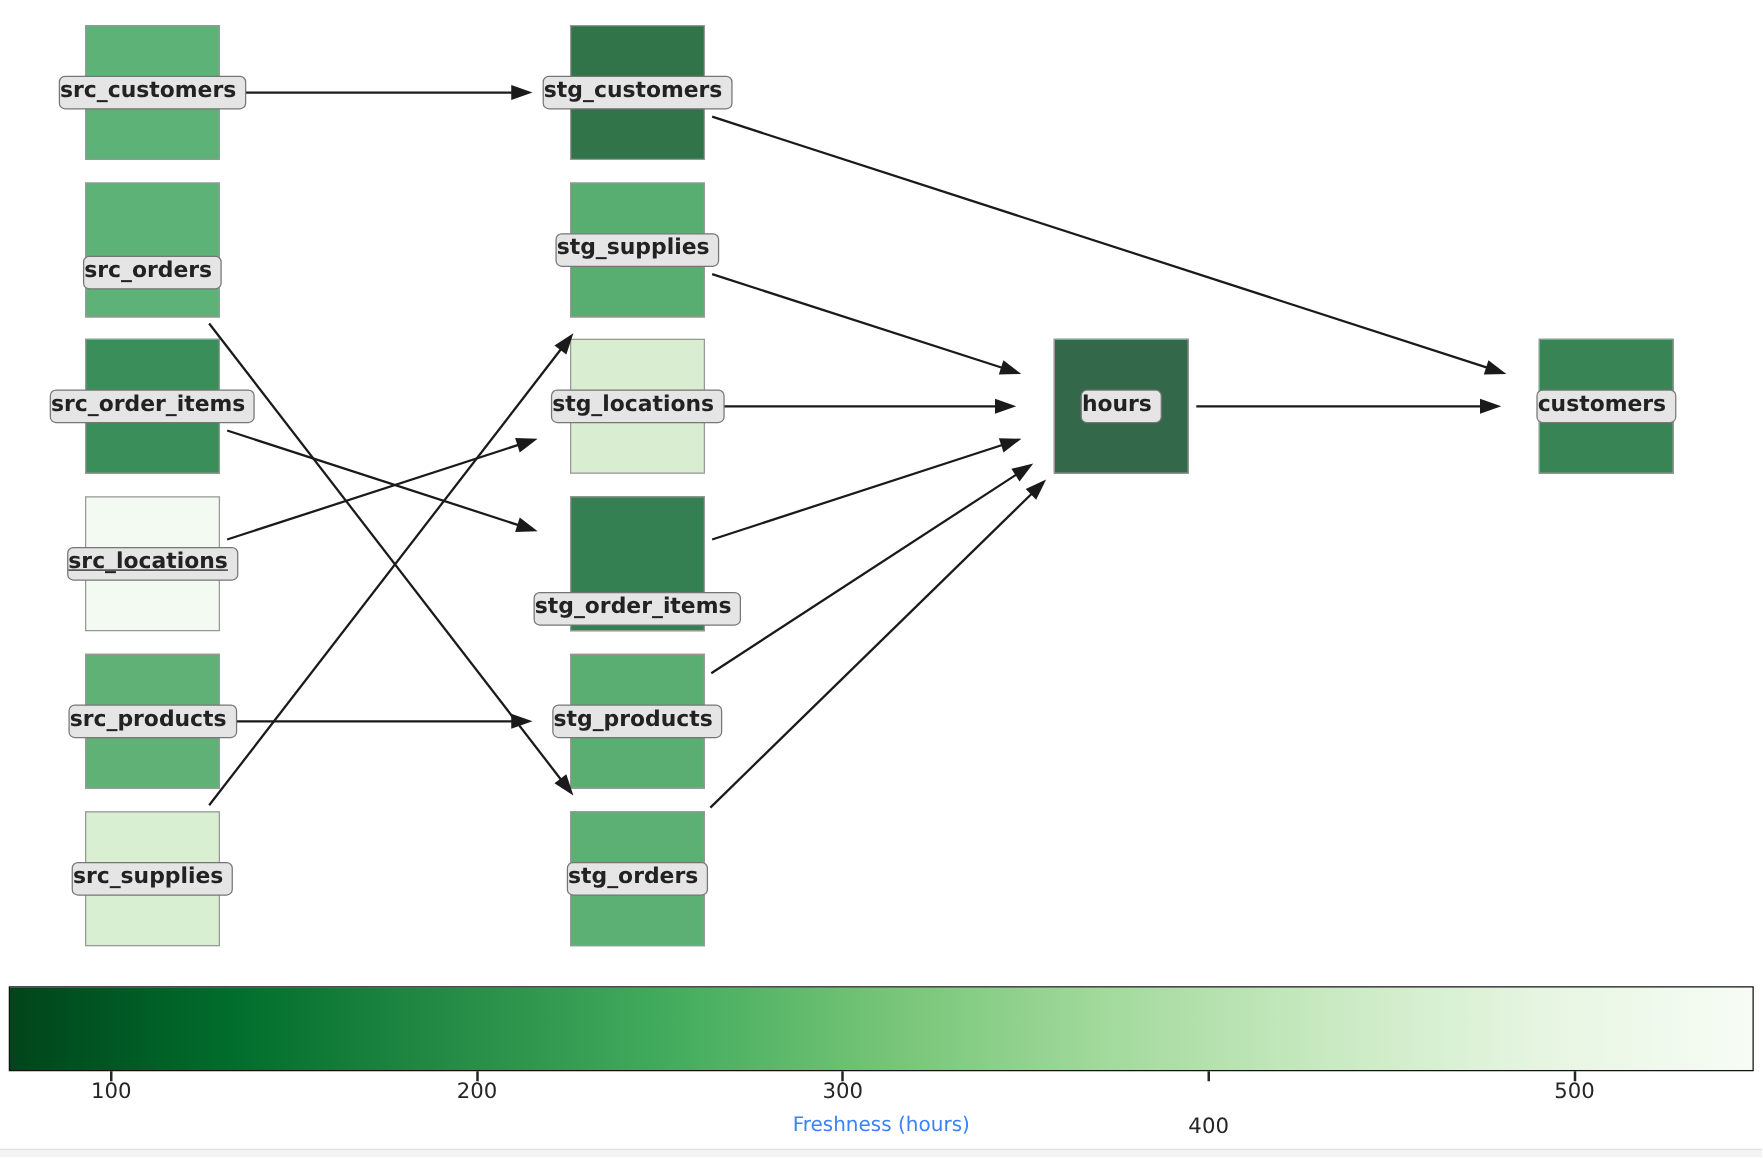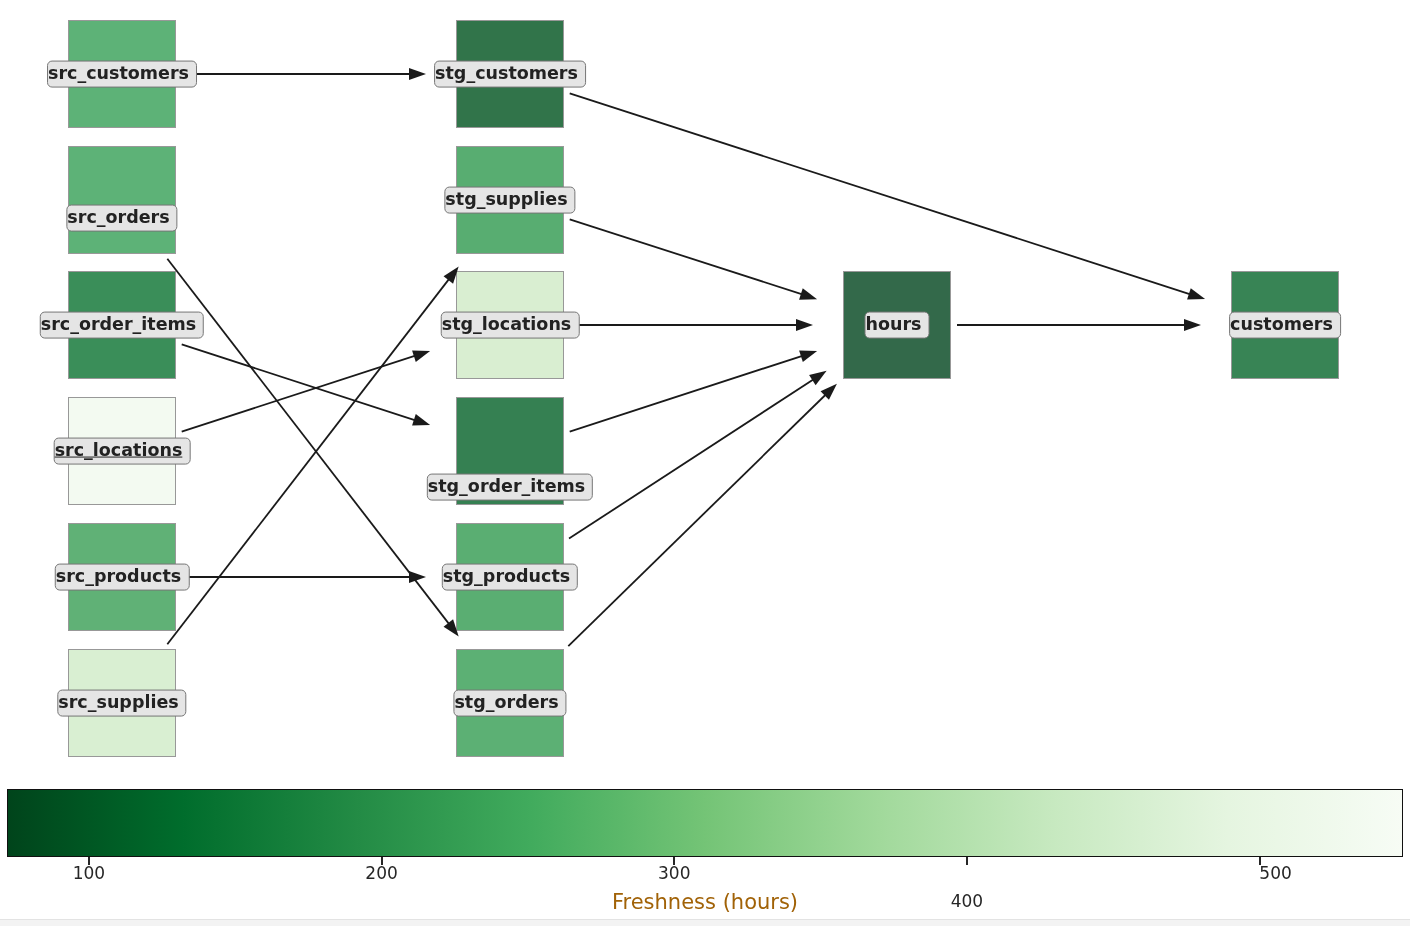--- a/index.html
+++ b/index.html
@@ -25,21 +25,21 @@
     position:absolute;left:7px;top:789px;width:1396px;height:68px;
     border:1.8px solid #111111;box-sizing:border-box;
   }
   .cb-tick{position:absolute;width:2px;height:8px;background:#262626;top:857px;}
   .cb-tick-label{
     position:absolute;top:863px;transform:translateX(-50%);
     font-size:17px;color:#262626;
   }
   .cb-axis-label{
     position:absolute;top:890px;left:705px;transform:translateX(-50%);
-    font-size:21px;color:#a16207;
+    font-size:16px;color:#3b82f6;
   }
   .bottom-strip{
     position:absolute;left:0;top:919px;width:1410px;height:7px;
     background:#f3f3f3;border-top:1px solid #e3e3e3;box-sizing:border-box;
   }
 </style>
 </head>
 <body>
 
 <div class="figure">
@@ -135,19 +135,19 @@
     <div id="colorbar-ticks">
         <div class="cb-tick" style="left: 87.9455px;"></div>
         <div class="cb-tick-label" style="left: 88.9455px;">100</div>
         <div class="cb-tick" style="left: 380.608px;"></div>
         <div class="cb-tick-label" style="left: 381.608px;">200</div>
         <div class="cb-tick" style="left: 673.27px;"></div>
         <div class="cb-tick-label" style="left: 674.27px;">300</div>
         <div class="cb-tick" style="left: 965.933px;"></div>
         <div class="cb-tick-label" style="left: 966.933px; margin-top: 28px;">400</div>
         <div class="cb-tick" style="left: 1258.6px;"></div>
-        <div class="cb-tick-label" style="left: 1259.6px; margin-left: 16px;">500</div>
+        <div class="cb-tick-label" style="left: 1259.6px;">500</div>
       </div>
     <div class="cb-axis-label">Freshness (hours)</div>
   </div>
 
   <div class="bottom-strip"></div>
 </div>
 
 </body></html>

